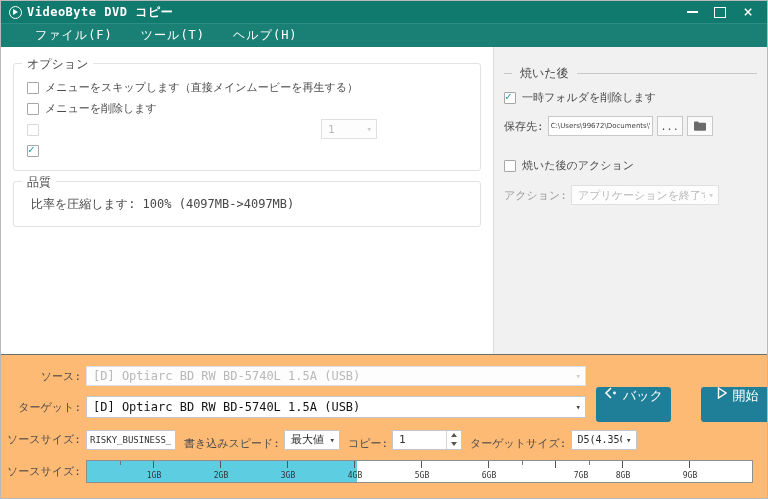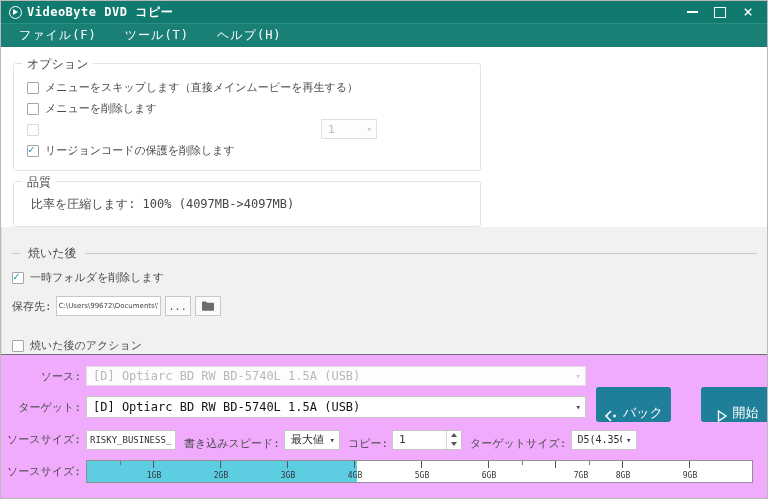--- a/index.html
+++ b/index.html
@@ -11,25 +11,25 @@
   .logo { width:13px; height:13px; border:1.5px solid #fff; border-radius:50%; margin-right:5px; position:relative; flex-shrink:0; }
   .logo::after { content:""; position:absolute; left:3px; top:2.5px; border-left:5px solid #fff; border-top:3px solid transparent; border-bottom:3px solid transparent; }
   .title { color:#fff; font-size:12px; font-weight:bold; letter-spacing:0.5px; }
   .win-controls { margin-left:auto; display:flex; align-items:center; gap:14px; padding-right:4px; }
   .wc { color:#fff; cursor:default; display:flex; align-items:center; justify-content:center; height:16px; width:14px; }
   .wc-min::after { content:""; width:11px; height:2px; background:#fff; }
   .wc-max::after { content:""; width:10px; height:9px; border:1.5px solid #fff; }
   .wc-close { font-size:16px; line-height:14px; }
 
   
-  .menubar { height:24px; background:#1a8076; display:flex; align-items:center; padding-left:18px; gap:28px; border-top:1px solid #2b8d83; }
+  .menubar { height:24px; background:#1a8076; display:flex; align-items:center; padding-left:34px; gap:28px; border-top:1px solid #2b8d83; }
   .menu-item { color:#fff; font-size:12px; letter-spacing:1px; cursor:default; }
 
   
-  .main { display:flex; height:307px;flex-direction:column; }
+  .main { display:flex; height:307px; }
   .left { width:492px; background:#fff; }
   .right { flex:1; background:#f1f1f1; border-left:1px solid #ddd; padding:18px 10px 0 10px; }
 
   .groupbox { position:relative; margin:16px 12px 0 12px; border:1px solid #e2e2e2; border-radius:3px; padding:16px 10px 12px 13px; }
   .gb-title { position:absolute; top:-8px; left:8px; background:#fff; padding:0 5px; font-size:12px; color:#4a4a4a; }
   .quality-box { margin-top:10px; padding:14px 10px 13px 17px; }
   .quality-text { font-size:12px; color:#474747; }
 
   .opt-row { position:relative; display:flex; align-items:center; height:15px; margin-bottom:6px; }
   .opt-row:last-child { margin-bottom:0; }
@@ -57,21 +57,21 @@
   .rp-save { margin-top:11px; }
   .rp-cb2 { margin-top:22px; }
   .rp-action { margin-top:12px; }
   .rp-label { font-size:11px; color:#4a4a4a; margin-right:4px; white-space:nowrap; }
   .rp-label.dim { color:#9b9b9b; }
   .path-input { width:105px; height:20px; border:1px solid #c8c8c8; background:#fff; font-family:"DejaVu Sans", sans-serif; font-size:7px; color:#444; padding:0 2px; }
   .sq-btn { width:26px; height:20px; border:1px solid #c8c8c8; background:#fafafa; margin-left:4px; display:flex; align-items:center; justify-content:center; font-size:10px; color:#555; cursor:default; }
   .action-combo { width:148px; height:20px; font-size:11px; }
 
   
-  .bottom { position:relative; height:146px; background:#f0abfc; border-top:1px solid #6e6e6e; padding-top:11px; }
+  .bottom { position:relative; height:146px; background:#fdba74; border-top:1px solid #6e6e6e; padding-top:11px; }
   .brow { display:flex; align-items:center; margin-bottom:10px; }
   .blabel { width:80px; text-align:right; margin-right:5px; font-size:11px; color:#4a4a4a; flex-shrink:0; white-space:nowrap; }
   .src-combo { width:500px; }
   .tgt-combo { width:500px; height:22px; color:#141414; }
   .brow-vol { margin-bottom:9px; }
   .vol-input { width:90px; height:20px; border:1px solid #c6c6c6; background:#fff; font-family:"DejaVu Sans Mono", monospace; font-size:9px; color:#333; padding:0 3px; }
   .inline-label { font-size:11px; color:#4a4a4a; margin:8px 4px 0 8px; white-space:nowrap; }
   .speed-combo { width:56px; font-size:11px; }
   .size-combo { width:66px; font-size:10px; }
   .spinner { display:flex; width:70px; height:20px; border:1px solid #c6c6c6; background:#fff; }
@@ -87,21 +87,21 @@
   .sizebar .ticks { position:absolute; inset:0; z-index:2;
     background-image:
       repeating-linear-gradient(to right, transparent 0 66px, #555 66px 67px),
       repeating-linear-gradient(to right, transparent 0 32.5px, #777 32.5px 33.5px);
     background-size:100% 7px, 100% 4px;
     background-repeat:no-repeat, no-repeat;
     background-position:top left, top left; }
   .gbl { position:absolute; top:10px; transform:translateX(-50%); font-size:8px; color:#333; z-index:3; }
 
   
-  .big-btn { position:absolute; top:32px; height:35px; background:#1f7f99; border:none; border-radius:3px; color:#fff; font-family:"DejaVu Sans Mono", monospace; font-size:13px; display:flex; align-items:flex-end; justify-content:center; gap:6px; cursor:pointer; }
+  .big-btn { position:absolute; top:32px; height:35px; background:#1f7f99; border:none; border-radius:3px; color:#fff; font-family:"DejaVu Sans Mono", monospace; font-size:13px; display:flex; align-items:flex-start; justify-content:center; gap:6px; cursor:pointer; }
   .btn-back { left:595px; width:75px; }
   .btn-start { left:700px; width:73px; }
   .big-btn svg { display:block; }
 </style>
 </head>
 <body>
 
 <div class="window">
 
   <div class="titlebar">
@@ -136,21 +136,20 @@
         </div>
         <div class="opt-row">
           <span class="cb disabled"></span>
           <span class="combo disabled angle-combo">
             <span class="val">1</span>
             <span class="arrow">▾</span>
           </span>
         </div>
         <div class="opt-row">
           <span class="cb checked"></span>
-          <span class="opt-label">リージョンコードの保護を削除します</span>
         </div>
       </div>
 
       <div class="groupbox quality-box">
         <span class="gb-title">品質</span>
         <div class="quality-text">比率を圧縮します: 100% (4097MB-&gt;4097MB)</div>
       </div>
 
     </div>
 

